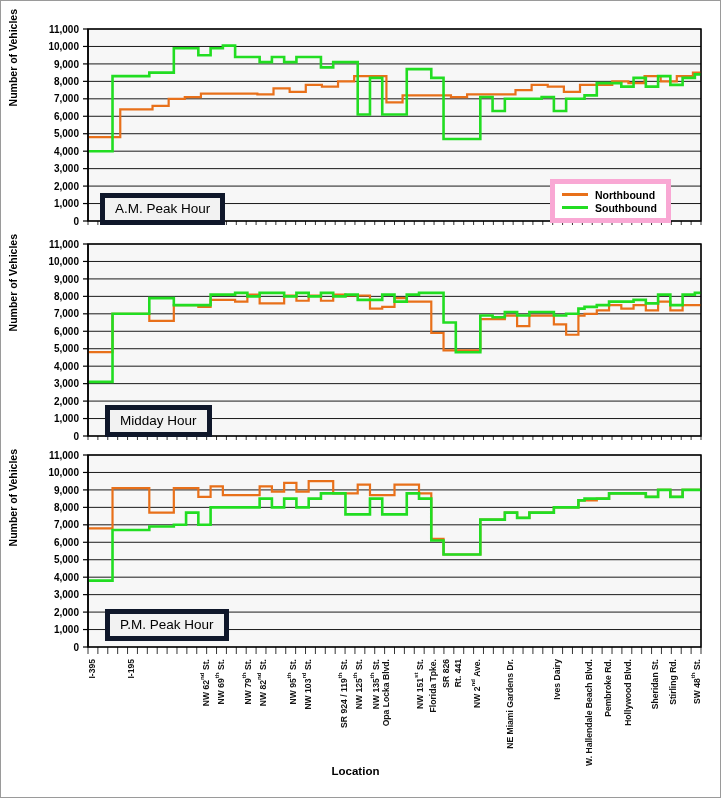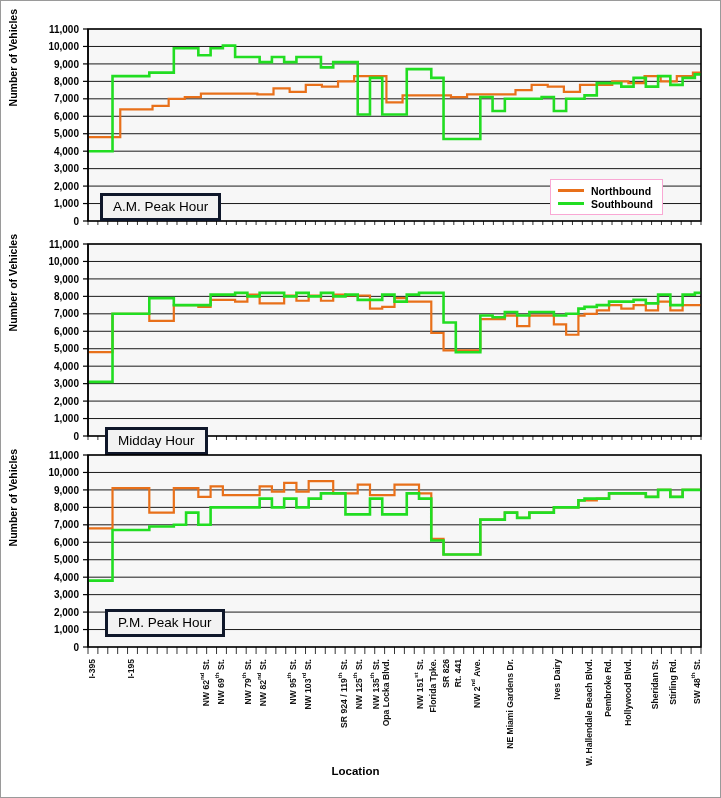--- a/index.html
+++ b/index.html
@@ -39,31 +39,31 @@
   .tick-text{font-family:"Liberation Sans",sans-serif;font-size:10px;font-weight:bold;fill:#000;}
   .grid-line{stroke:#000000;stroke-width:0.9;}
   .plot-bg{fill:#f7f7f7;stroke:#000000;stroke-width:1.1;}
   .axis-line{stroke:#000000;stroke-width:1.2;}
   .series-nb{fill:none;stroke:#E8701A;stroke-width:2.2;stroke-linejoin:miter;}
   .series-sb{fill:none;stroke:#22DD22;stroke-width:2.6;stroke-linejoin:miter;}
 
   .callout{
     position:absolute;
     background:#f2f2f2;
-    border:3px solid #0f172a;
+    border:5px solid #0f172a;
     font-size:13.5px;
     color:#000;
     padding:3px 10px 4px 10px;
     white-space:nowrap;
     font-family:"Liberation Sans",sans-serif;
   }
   .legendbox{
     position:absolute;
     background:#ffffff;
-    border:1px solid #f9a8d4;
+    border:5px solid #f9a8d4;
     padding:4px 9px 4px 7px;
     font-size:10.5px;
     font-weight:bold;
     font-family:"Liberation Sans",sans-serif;
   }
   .legrow{display:flex;align-items:center;height:13px;}
   .legswatch{width:26px;height:3.5px;margin-right:7px;display:inline-block;}
   .leglabel{color:#000;}
 
   #xlabels{position:absolute;left:0;top:658px;width:721px;height:110px;}
@@ -313,21 +313,21 @@
         <line x1="660.4516129032257" y1="202" x2="660.4516129032257" y2="206" stroke="#000" stroke-width="0.8"></line>
         <line x1="670.3387096774194" y1="202" x2="670.3387096774194" y2="206" stroke="#000" stroke-width="0.8"></line>
         <line x1="680.2258064516129" y1="202" x2="680.2258064516129" y2="206" stroke="#000" stroke-width="0.8"></line>
         <line x1="690.1129032258065" y1="202" x2="690.1129032258065" y2="206" stroke="#000" stroke-width="0.8"></line>
         <line x1="700" y1="202" x2="700" y2="206" stroke="#000" stroke-width="0.8"></line>
         <path d="M87.00,118.22 L93.13,118.22 L93.13,118.22 L99.26,118.22 L99.26,118.22 L105.39,118.22 L105.39,118.22 L111.52,118.22 L111.52,79.82 L117.65,79.82 L117.65,79.82 L123.78,79.82 L123.78,79.82 L129.91,79.82 L129.91,79.82 L136.04,79.82 L136.04,79.82 L142.17,79.82 L142.17,79.82 L148.30,79.82 L148.30,86.80 L154.43,86.80 L154.43,86.80 L160.56,86.80 L160.56,86.80 L166.69,86.80 L166.69,86.80 L172.82,86.80 L172.82,71.09 L178.95,71.09 L178.95,71.09 L185.08,71.09 L185.08,71.09 L191.21,71.09 L191.21,71.09 L197.34,71.09 L197.34,72.84 L203.47,72.84 L203.47,72.84 L209.60,72.84 L209.60,65.85 L215.73,65.85 L215.73,65.85 L221.86,65.85 L221.86,65.85 L227.99,65.85 L227.99,65.85 L234.12,65.85 L234.12,67.60 L240.25,67.60 L240.25,67.60 L246.38,67.60 L246.38,60.62 L252.51,60.62 L252.51,60.62 L258.64,60.62 L258.64,69.35 L264.77,69.35 L264.77,69.35 L270.90,69.35 L270.90,69.35 L277.03,69.35 L277.03,69.35 L283.16,69.35 L283.16,61.49 L289.29,61.49 L289.29,61.49 L295.42,61.49 L295.42,66.73 L301.55,66.73 L301.55,66.73 L307.68,66.73 L307.68,61.49 L313.81,61.49 L313.81,61.49 L319.94,61.49 L319.94,66.73 L326.07,66.73 L326.07,66.73 L332.20,66.73 L332.20,60.62 L338.33,60.62 L338.33,60.62 L344.46,60.62 L344.46,61.49 L350.59,61.49 L350.59,61.49 L356.72,61.49 L356.72,61.49 L362.85,61.49 L362.85,61.49 L368.98,61.49 L368.98,74.58 L375.11,74.58 L375.11,74.58 L381.24,74.58 L381.24,72.84 L387.37,72.84 L387.37,72.84 L393.50,72.84 L393.50,64.11 L399.63,64.11 L399.63,64.11 L405.76,64.11 L405.76,67.60 L411.89,67.60 L411.89,67.60 L418.02,67.60 L418.02,67.60 L424.15,67.60 L424.15,67.60 L430.28,67.60 L430.28,99.02 L436.41,99.02 L436.41,99.02 L442.54,99.02 L442.54,116.47 L448.67,116.47 L448.67,116.47 L454.80,116.47 L454.80,116.47 L460.93,116.47 L460.93,116.47 L467.06,116.47 L467.06,116.47 L473.19,116.47 L473.19,116.47 L479.32,116.47 L479.32,85.05 L485.45,85.05 L485.45,85.05 L491.58,85.05 L491.58,85.05 L497.71,85.05 L497.71,85.05 L503.84,85.05 L503.84,81.56 L509.97,81.56 L509.97,81.56 L516.10,81.56 L516.10,92.04 L522.23,92.04 L522.23,92.04 L528.36,92.04 L528.36,81.56 L534.49,81.56 L534.49,81.56 L540.62,81.56 L540.62,81.56 L546.75,81.56 L546.75,81.56 L552.88,81.56 L552.88,90.29 L559.01,90.29 L559.01,90.29 L565.14,90.29 L565.14,100.76 L571.27,100.76 L571.27,100.76 L577.40,100.76 L577.40,81.56 L583.53,81.56 L583.53,79.82 L589.66,79.82 L589.66,79.82 L595.79,79.82 L595.79,76.33 L601.92,76.33 L601.92,76.33 L608.05,76.33 L608.05,71.09 L614.18,71.09 L614.18,71.09 L620.31,71.09 L620.31,74.58 L626.44,74.58 L626.44,74.58 L632.57,74.58 L632.57,71.09 L638.70,71.09 L638.70,71.09 L644.83,71.09 L644.83,76.33 L650.96,76.33 L650.96,76.33 L657.09,76.33 L657.09,67.60 L663.22,67.60 L663.22,67.60 L669.35,67.60 L669.35,76.33 L675.48,76.33 L675.48,76.33 L681.61,76.33 L681.61,71.09 L687.74,71.09 L687.74,71.09 L693.87,71.09 L693.87,71.09 L700.00,71.09" class="series-nb" stroke="#E8701A"></path>
         <path d="M87.00,147.89 L93.13,147.89 L93.13,147.89 L99.26,147.89 L99.26,147.89 L105.39,147.89 L105.39,147.89 L111.52,147.89 L111.52,79.82 L117.65,79.82 L117.65,79.82 L123.78,79.82 L123.78,79.82 L129.91,79.82 L129.91,79.82 L136.04,79.82 L136.04,79.82 L142.17,79.82 L142.17,79.82 L148.30,79.82 L148.30,64.11 L154.43,64.11 L154.43,64.11 L160.56,64.11 L160.56,64.11 L166.69,64.11 L166.69,64.11 L172.82,64.11 L172.82,71.09 L178.95,71.09 L178.95,71.09 L185.08,71.09 L185.08,71.09 L191.21,71.09 L191.21,71.09 L197.34,71.09 L197.34,71.09 L203.47,71.09 L203.47,71.09 L209.60,71.09 L209.60,60.62 L215.73,60.62 L215.73,60.62 L221.86,60.62 L221.86,60.62 L227.99,60.62 L227.99,60.62 L234.12,60.62 L234.12,58.87 L240.25,58.87 L240.25,58.87 L246.38,58.87 L246.38,62.36 L252.51,62.36 L252.51,62.36 L258.64,62.36 L258.64,58.87 L264.77,58.87 L264.77,58.87 L270.90,58.87 L270.90,58.87 L277.03,58.87 L277.03,58.87 L283.16,58.87 L283.16,62.36 L289.29,62.36 L289.29,62.36 L295.42,62.36 L295.42,58.87 L301.55,58.87 L301.55,58.87 L307.68,58.87 L307.68,62.36 L313.81,62.36 L313.81,62.36 L319.94,62.36 L319.94,58.87 L326.07,58.87 L326.07,58.87 L332.20,58.87 L332.20,62.36 L338.33,62.36 L338.33,62.36 L344.46,62.36 L344.46,60.62 L350.59,60.62 L350.59,60.62 L356.72,60.62 L356.72,65.85 L362.85,65.85 L362.85,65.85 L368.98,65.85 L368.98,65.85 L375.11,65.85 L375.11,65.85 L381.24,65.85 L381.24,60.62 L387.37,60.62 L387.37,60.62 L393.50,60.62 L393.50,67.60 L399.63,67.60 L399.63,67.60 L405.76,67.60 L405.76,60.62 L411.89,60.62 L411.89,60.62 L418.02,60.62 L418.02,58.87 L424.15,58.87 L424.15,58.87 L430.28,58.87 L430.28,58.87 L436.41,58.87 L436.41,58.87 L442.54,58.87 L442.54,88.55 L448.67,88.55 L448.67,88.55 L454.80,88.55 L454.80,118.22 L460.93,118.22 L460.93,118.22 L467.06,118.22 L467.06,118.22 L473.19,118.22 L473.19,118.22 L479.32,118.22 L479.32,81.56 L485.45,81.56 L485.45,81.56 L491.58,81.56 L491.58,83.31 L497.71,83.31 L497.71,83.31 L503.84,83.31 L503.84,78.07 L509.97,78.07 L509.97,78.07 L516.10,78.07 L516.10,81.56 L522.23,81.56 L522.23,81.56 L528.36,81.56 L528.36,78.07 L534.49,78.07 L534.49,78.07 L540.62,78.07 L540.62,78.07 L546.75,78.07 L546.75,78.07 L552.88,78.07 L552.88,81.56 L559.01,81.56 L559.01,81.56 L565.14,81.56 L565.14,79.82 L571.27,79.82 L571.27,79.82 L577.40,79.82 L577.40,74.58 L583.53,74.58 L583.53,72.84 L589.66,72.84 L589.66,72.84 L595.79,72.84 L595.79,71.09 L601.92,71.09 L601.92,71.09 L608.05,71.09 L608.05,67.60 L614.18,67.60 L614.18,67.60 L620.31,67.60 L620.31,67.60 L626.44,67.60 L626.44,67.60 L632.57,67.60 L632.57,65.85 L638.70,65.85 L638.70,65.85 L644.83,65.85 L644.83,69.35 L650.96,69.35 L650.96,69.35 L657.09,69.35 L657.09,60.62 L663.22,60.62 L663.22,60.62 L669.35,60.62 L669.35,71.09 L675.48,71.09 L675.48,71.09 L681.61,71.09 L681.61,60.62 L687.74,60.62 L687.74,60.62 L693.87,60.62 L693.87,58.87 L700.00,58.87" class="series-sb" stroke="#22DD22"></path>
         <rect x="87" y="10" width="613" height="192" fill="none" stroke="#000" stroke-width="1.2"></rect>
         <line x1="87" y1="10" x2="87" y2="202" class="axis-line"></line>
       </svg>
-    <div class="callout" id="callout-md" style="left:104px;top:171px;margin-top:22px;">Midday Hour</div>
+    <div class="callout" id="callout-md" style="left:104px;top:171px;">Midday Hour</div>
   </div>
 
   <div class="panel" id="panel-pm">
     <div class="ylabel">Number of Vehicles</div>
     <svg class="chartsvg" id="svg-pm" width="721" height="210">
         <rect x="87" y="6" width="613" height="192" class="plot-bg"></rect>
         <text x="78" y="201.6" class="tick-text" text-anchor="end">0</text>
         <line x1="82" y1="198" x2="87" y2="198" class="axis-line"></line>
         <line x1="87" y1="180.54545454545456" x2="700" y2="180.54545454545456" class="grid-line"></line>
         <text x="78" y="184.14545454545456" class="tick-text" text-anchor="end">1,000</text>

